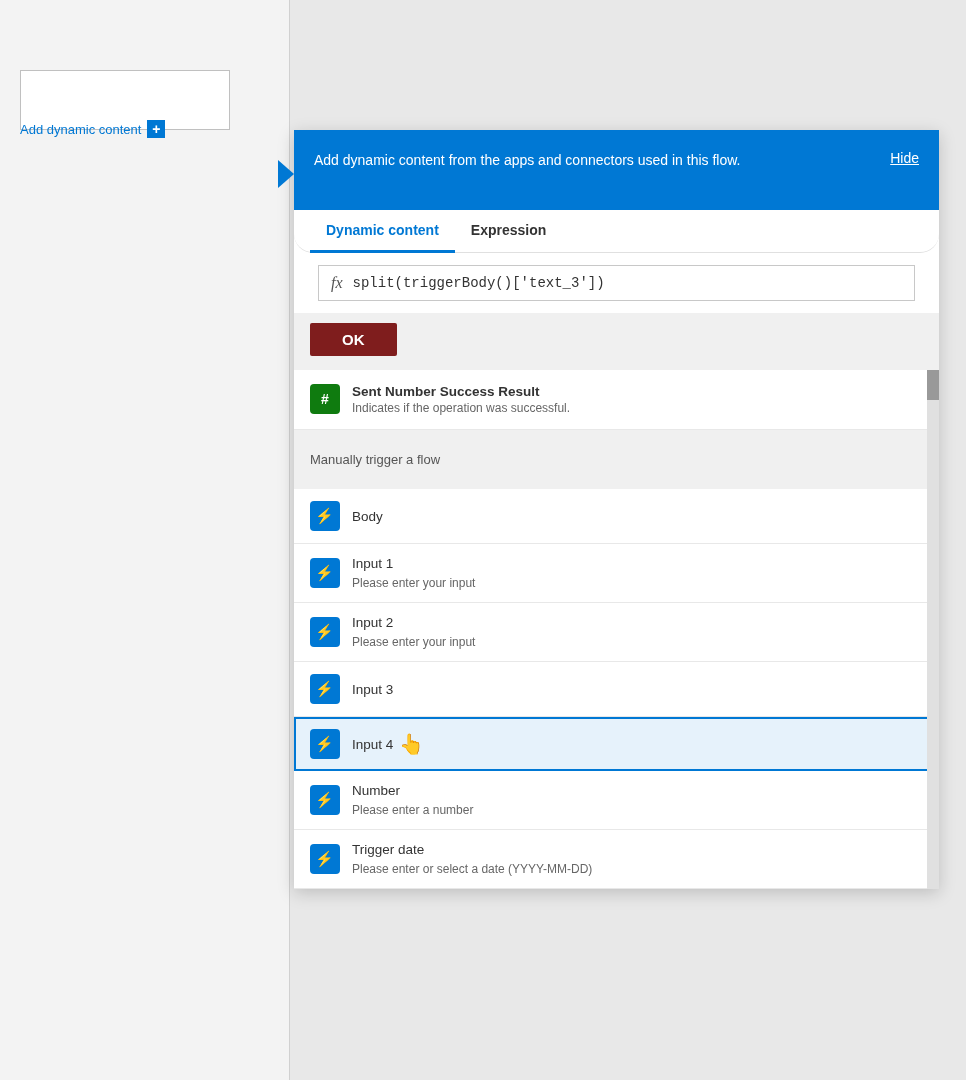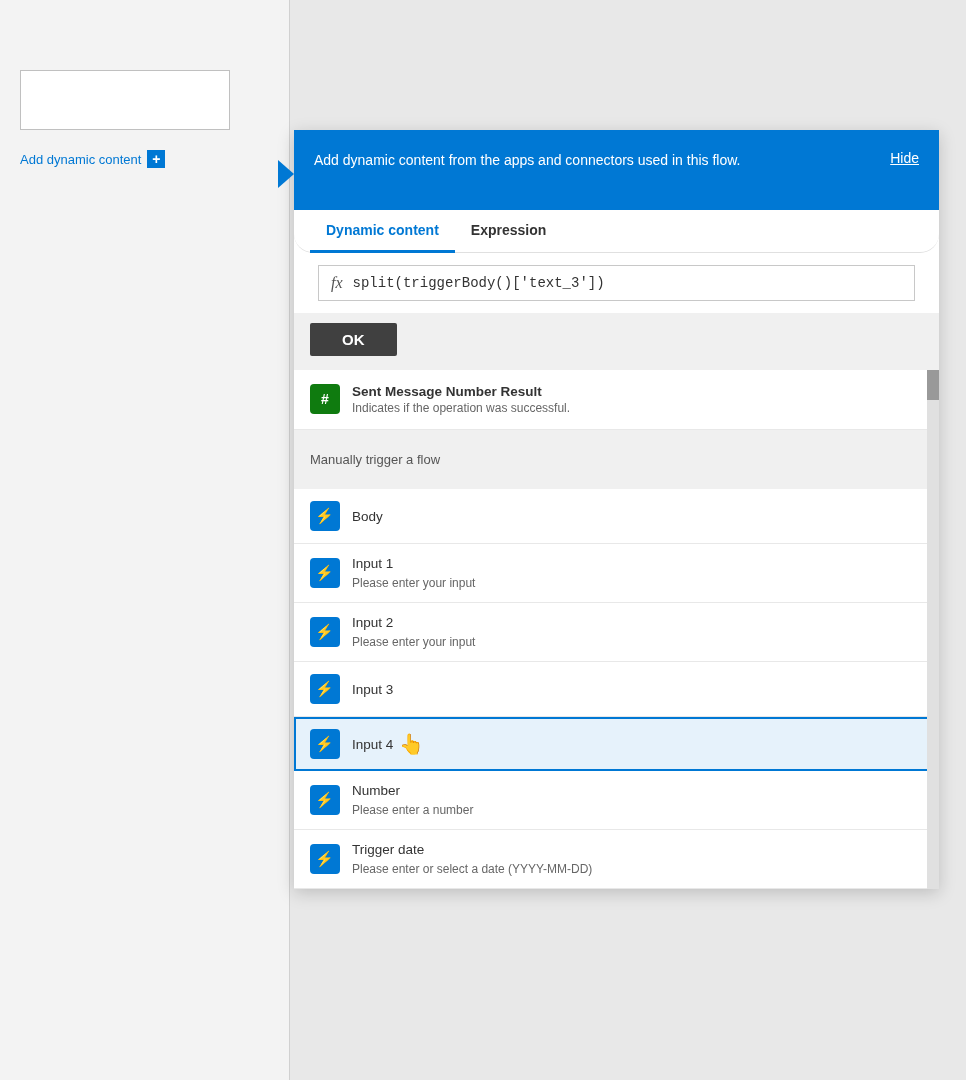--- a/index.html
+++ b/index.html
@@ -29,21 +29,21 @@
       top: 70px;
       width: 210px;
       height: 60px;
       background: #fff;
       border: 1px solid #c0c0c0;
     }
 
     .add-dynamic-content-btn {
       position: absolute;
       left: 20px;
-      top: 150px;
+      top: 120px;
       display: flex;
       align-items: center;
       gap: 6px;
       color: #0078d4;
       font-size: 13px;
       cursor: pointer;
       background: none;
       border: none;
     }
 
@@ -162,21 +162,21 @@
       background: transparent;
     }
 
     
     .ok-area {
       background: #f0f0f0;
       padding: 10px 16px 14px 16px;
     }
 
     .ok-btn {
-      background: #404040;
+      background: #7f1d1d;
       color: #fff;
       border: none;
       padding: 8px 32px;
       font-size: 15px;
       font-weight: 600;
       cursor: pointer;
       border-radius: 2px;
     }
 
     
@@ -342,21 +342,21 @@
     <button class="ok-btn">OK</button>
   </div>
 
   <div class="list-area">
 
     <div class="sent-message-item">
       <div class="icon-hashtag">
         <span>#</span>
       </div>
       <div class="item-text-group">
-        <span class="item-title">Sent Message Number Result</span>
+        <span class="item-title">Sent Number Success Result</span>
         <span class="item-desc">Indicates if the operation was successful.</span>
       </div>
     </div>
 
     <div class="section-header">Manually trigger a flow</div>
 
     <div class="list-item">
       <div class="icon-flow">⚡</div>
       <div class="item-text-group">
         <span class="list-item-title">Body</span>

